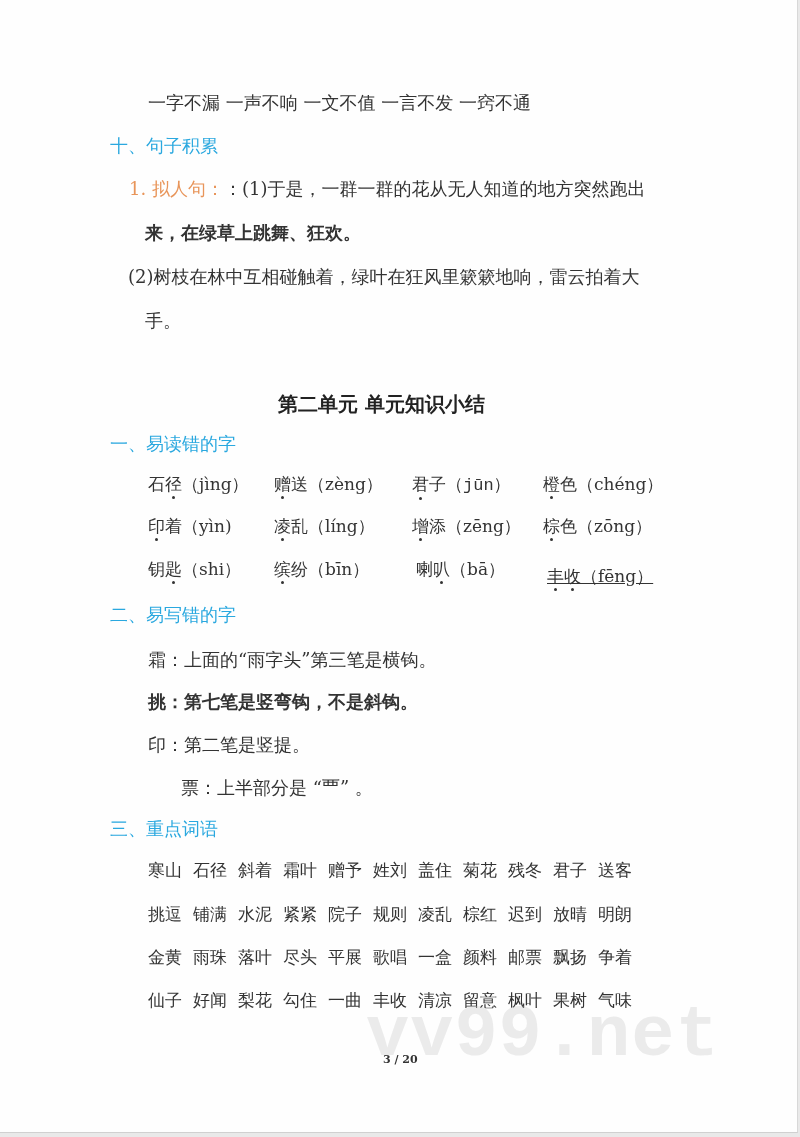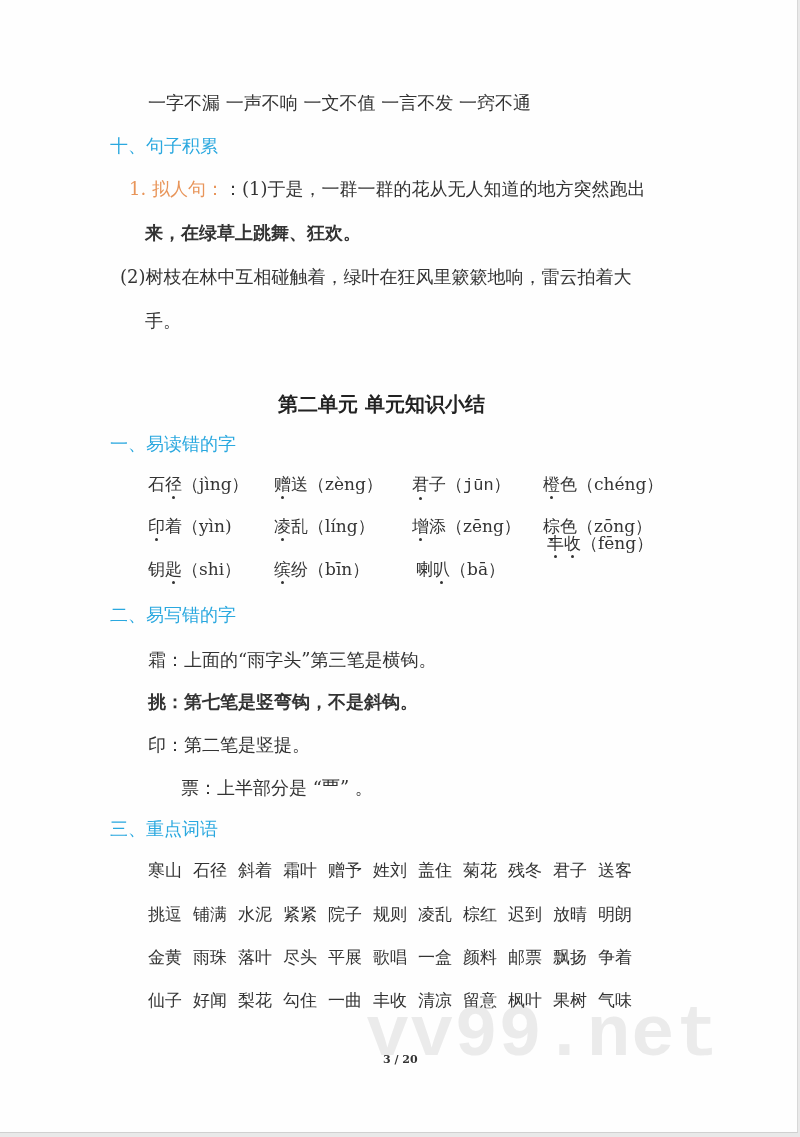--- a/index.html
+++ b/index.html
@@ -36,40 +36,40 @@
 <div class="page">
 
   <div class="abs body-text" style="left:148px; top:91px;">一字不漏  一声不响  一文不值  一言不发  一窍不通</div>
 
   <div class="abs heading" style="left:110px; top:134px;">十、句子积累</div>
 
   <div class="abs body-text" style="left:129px; top:177px;">
     <span class="orange">1. 拟人句：</span><span>：(1)于是，一群一群的花从无人知道的地方突然跑出</span>
   </div>
   <div class="abs body-text" style="left:145px; top:221px;font-weight:bold;">来，在绿草上跳舞、狂欢。</div>
-  <div class="abs body-text" style="left:120px; top:265px;">(2)树枝在林中互相碰触着，绿叶在狂风里簌簌地响，雷云拍着大</div>
+  <div class="abs body-text" style="left:128px; top:265px;">(2)树枝在林中互相碰触着，绿叶在狂风里簌簌地响，雷云拍着大</div>
   <div class="abs body-text" style="left:145px; top:309px;">手。</div>
 
   <div class="abs title" style="left:278px; top:391px;">第二单元  单元知识小结</div>
 
   <div class="abs heading" style="left:110px; top:432px;">一、易读错的字</div>
 
   <div id="pinyin-grid">
       <div class="pinyin-item" style="left: 148px; top: 473px;"><span>石</span><span class="dot">径</span><span>（jìng）</span></div>
       <div class="pinyin-item" style="left: 274px; top: 473px;"><span class="dot">赠</span><span>送</span><span>（zèng）</span></div>
       <div class="pinyin-item" style="left: 412px; top: 473px; font-family: Liberation Mono, monospace;"><span class="dot">君</span><span>子</span><span>（jūn）</span></div>
       <div class="pinyin-item" style="left: 543px; top: 473px;"><span class="dot">橙</span><span>色</span><span>（chéng）</span></div>
       <div class="pinyin-item" style="left: 148px; top: 515px;"><span class="dot">印</span><span>着</span><span>（yìn)</span></div>
       <div class="pinyin-item" style="left: 274px; top: 515px;"><span class="dot">凌</span><span>乱</span><span>（líng）</span></div>
       <div class="pinyin-item" style="left: 412px; top: 515px;"><span class="dot">增</span><span>添</span><span>（zēng）</span></div>
       <div class="pinyin-item" style="left: 543px; top: 515px;"><span class="dot">棕</span><span>色</span><span>（zōng）</span></div>
       <div class="pinyin-item" style="left: 148px; top: 558px;"><span>钥</span><span class="dot">匙</span><span>（shi）</span></div>
       <div class="pinyin-item" style="left: 274px; top: 558px;"><span class="dot">缤</span><span>纷</span><span>（bīn）</span></div>
       <div class="pinyin-item" style="left: 416px; top: 558px;"><span>喇</span><span class="dot">叭</span><span>（bā）</span></div>
-      <div class="pinyin-item" style="left: 547px; top: 532px;"><span class="dot">丰</span><span class="dot">收</span><span>（fēng）</span></div>
+      <div class="pinyin-item" style="left: 547px; top: 565px; text-decoration: underline;"><span class="dot">丰</span><span class="dot">收</span><span>（fēng）</span></div>
     </div>
 
   <div class="abs heading" style="left:110px; top:603px;">二、易写错的字</div>
   <div class="abs body-text" style="left:148px; top:648px;">霜：上面的“雨字头”第三笔是横钩。</div>
   <div class="abs body-text" style="left:148px; top:690px;font-weight:bold;">挑：第七笔是竖弯钩，不是斜钩。</div>
   <div class="abs body-text" style="left:148px; top:733px;">印：第二笔是竖提。</div>
   <div class="abs body-text" style="left:148px; top:776px;margin-left:33px;">票：上半部分是 “覀” 。</div>
 
   <div class="abs heading" style="left:110px; top:817px;">三、重点词语</div>
 

